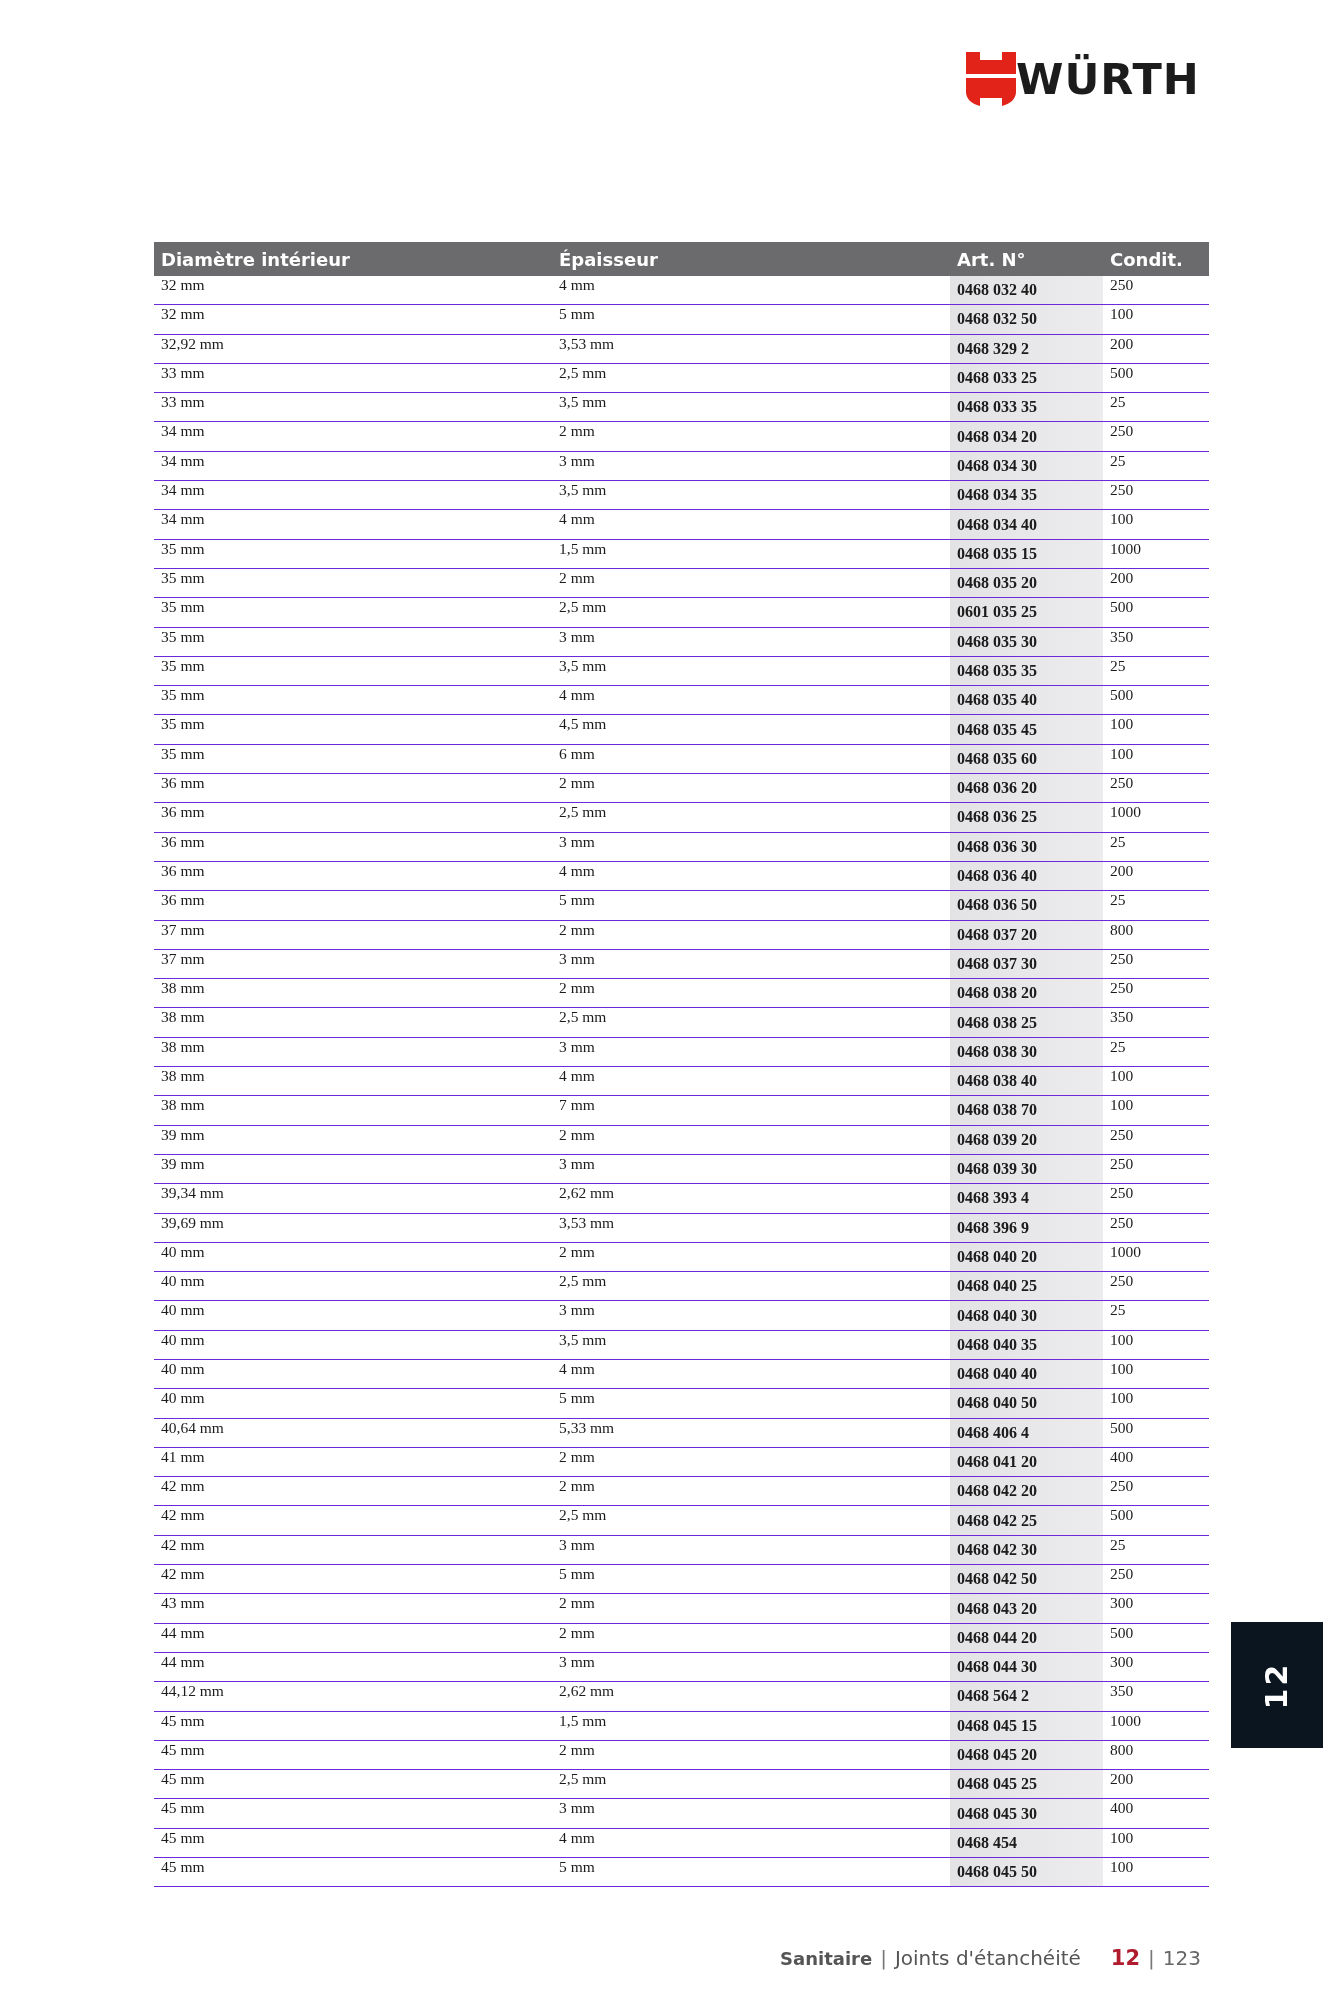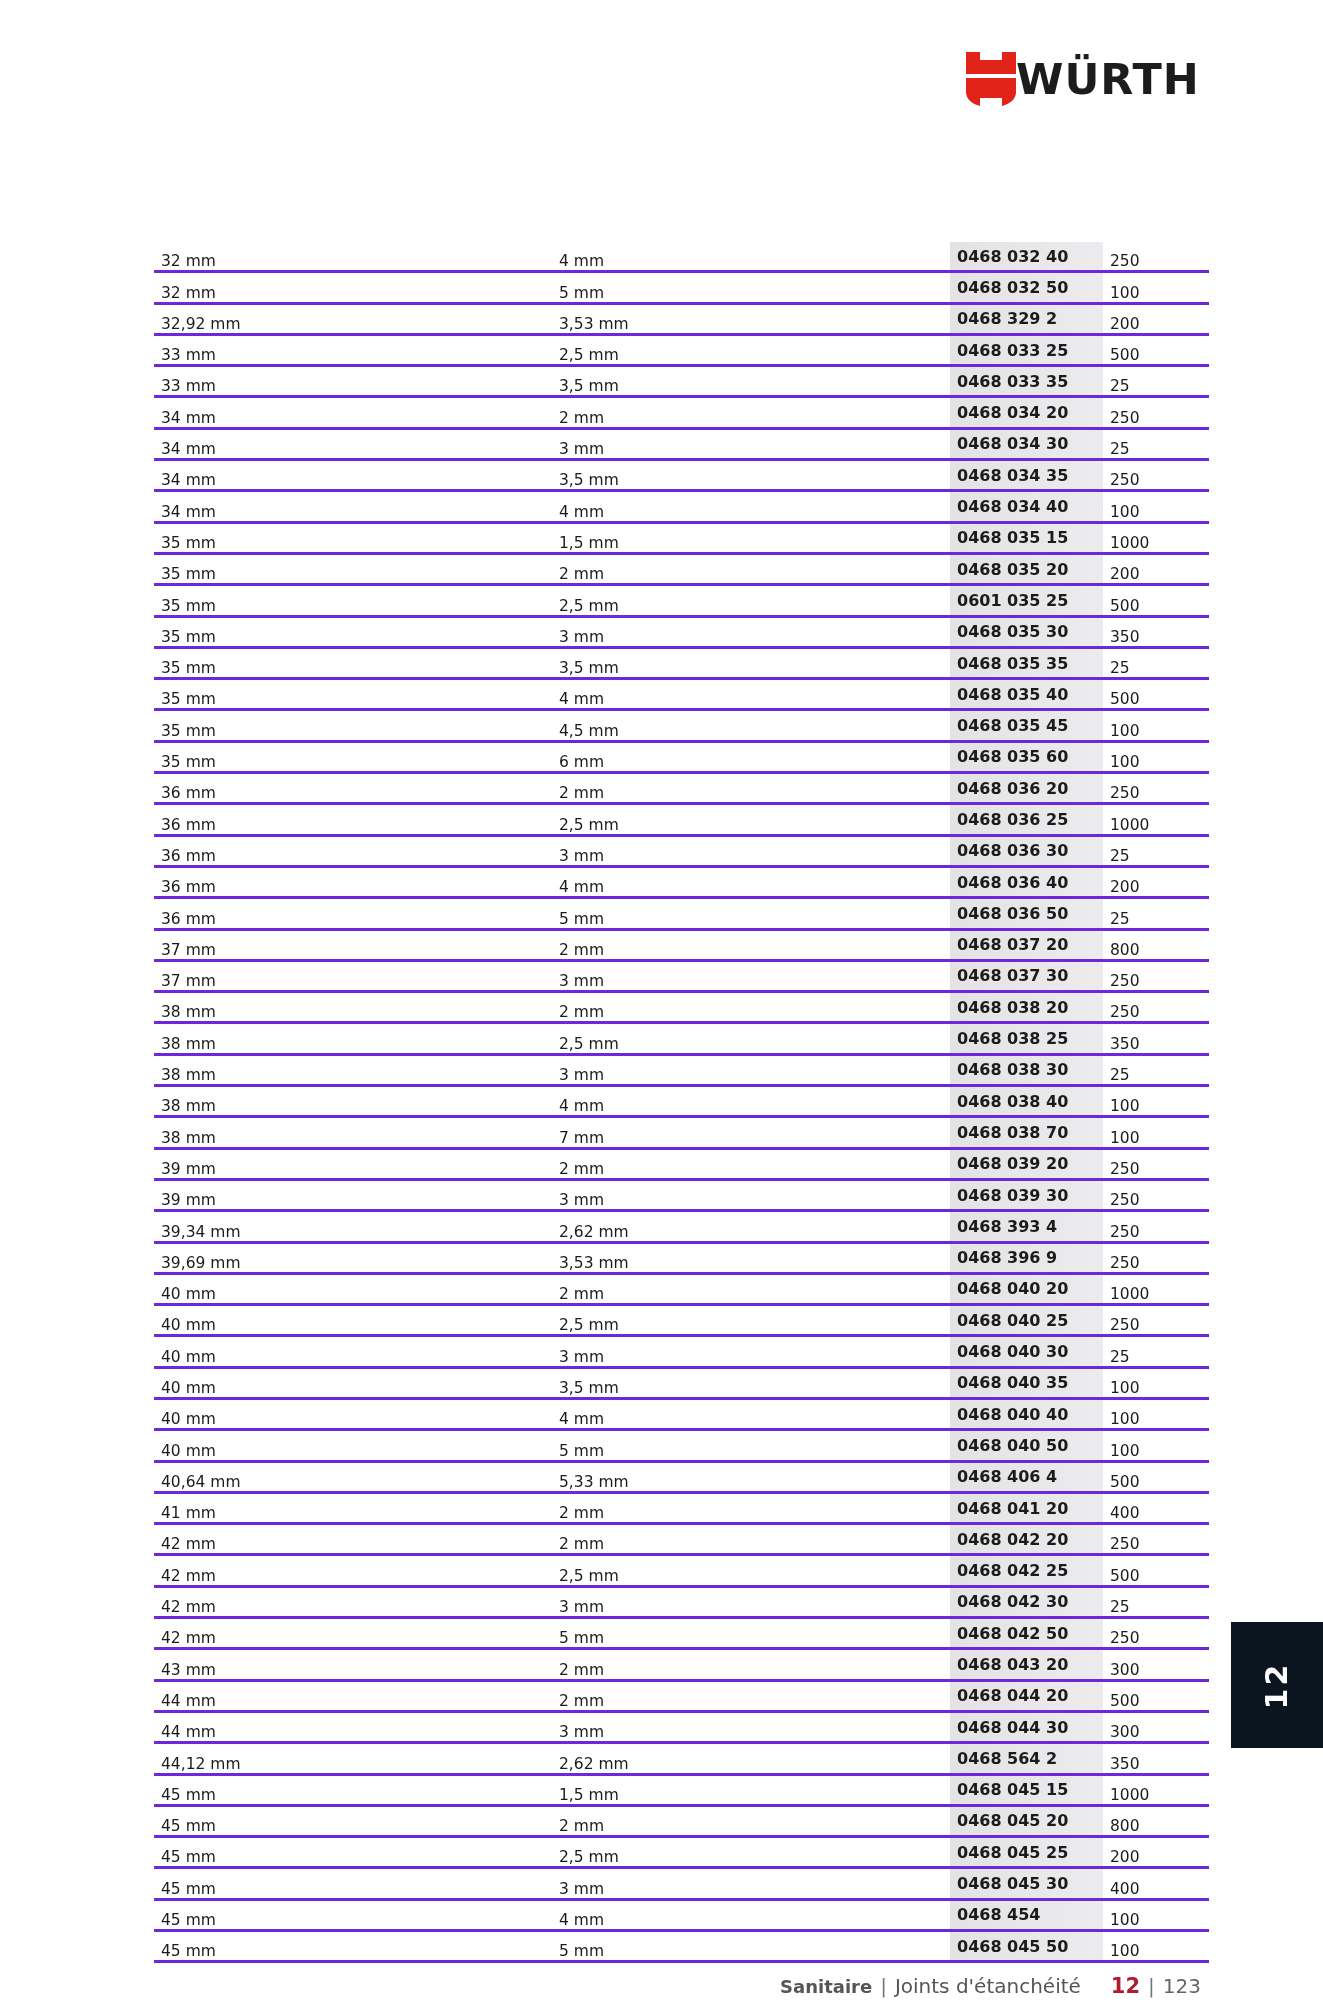--- a/index.html
+++ b/index.html
@@ -14,59 +14,66 @@
     font-size: 43px; letter-spacing: 1px; color: #1c1c1c; line-height: 1;
   }
   .table {
     position: absolute; left: 154px; top: 242px; width: 1055px;
   }
   .thead {
     display: flex; height: 34px; background: #6b6b6d; color: #ffffff;
     font-weight: bold; font-size: 18px; align-items: center;
   }
   .row {
-    display: flex; height: 28.3px; border-bottom: 3px solid #6d28d9; align-items: flex-end;
+    display: flex; height: 28.3px; border-bottom: 1px solid #6d28d9; align-items: flex-start;
     font-size: 15.5px;
+    font-family: Liberation Serif, serif;
   }
   .c1 { width: 398px; padding-left: 7px; box-sizing: border-box; }
   .c2 { width: 398px; padding-left: 7px; box-sizing: border-box; }
   .c3 { width: 153px; padding-left: 7px; box-sizing: border-box; height: 100%; display: flex; align-items: center; }
   .c4 { width: 106px; padding-left: 7px; box-sizing: border-box; }
   .row .c3 { background: linear-gradient(90deg, #e3e3e5, #ececee); font-weight: bold; font-size: 16px; }
   .thead .c3 { background: transparent; }
   .side-tab {
     position: absolute; left: 1231px; top: 1622px; width: 92px; height: 126px;
     background: #0b1520; display: flex; align-items: center; justify-content: center;
   }
   .side-tab span {
     color: #ffffff; font-weight: bold; font-size: 30px; transform: rotate(-90deg);
     display: inline-block; letter-spacing: 3px;
   }
   .footer {
     position: absolute; top: 1946px; right: 122px; display: flex; align-items: baseline;
-    font-size: 20px; color: #444; margin-top: 28px;
+    font-size: 20px; color: #444;
   }
   .footer .section { font-weight: bold; color: #555; font-size: 18px; }
   .footer .sep { margin: 0 8px; color: #777; }
   .footer .subsection { color: #555; font-size: 20px; }
   .footer .chapter { margin-left: 30px; font-weight: bold; color: #b01c2e; font-size: 21px; }
   .footer .page { color: #666; font-size: 20px; }
 </style>
 </head>
 <body>
 
 <div class="logo">
   <svg class="logo-mark" viewBox="0 0 50 54">
     <path d="M0 0 H14 V8 H36 V0 H50 V22 H0 Z" fill="#e2231a"></path>
     <path d="M0 26 H50 V40 C50 47 44 52 36 54 V46 H14 V54 C6 52 0 47 0 40 Z" fill="#e2231a"></path>
   </svg>
   <span class="logo-text">WÜRTH</span>
 </div>
 
 <div class="table">
+  <div class="thead">
+    <div class="c1">Diamètre intérieur</div>
+    <div class="c2">Épaisseur</div>
+    <div class="c3">Art. N°</div>
+    <div class="c4">Condit.</div>
+  </div>
   <div id="tbody">
       <div class="row">
         <div class="c1">32 mm</div>
         <div class="c2">4 mm</div>
         <div class="c3">0468 032 40</div>
         <div class="c4">250</div>
       </div>
       <div class="row">
         <div class="c1">32 mm</div>
         <div class="c2">5 mm</div>

